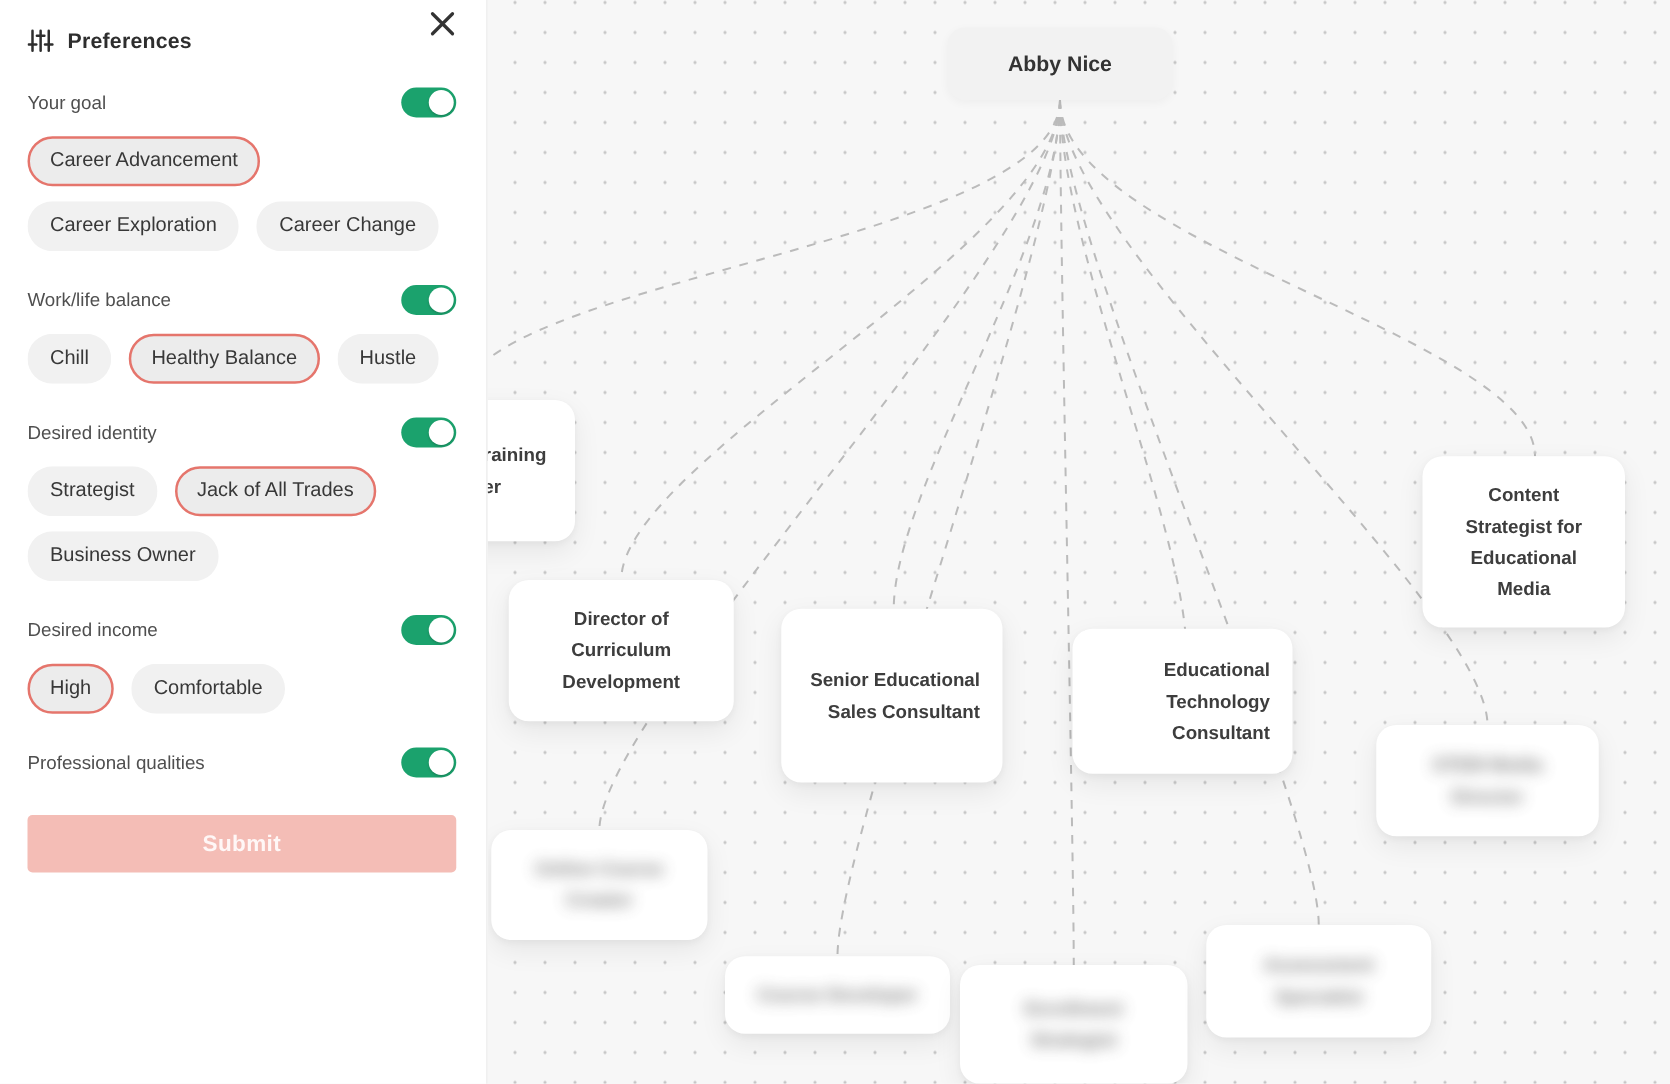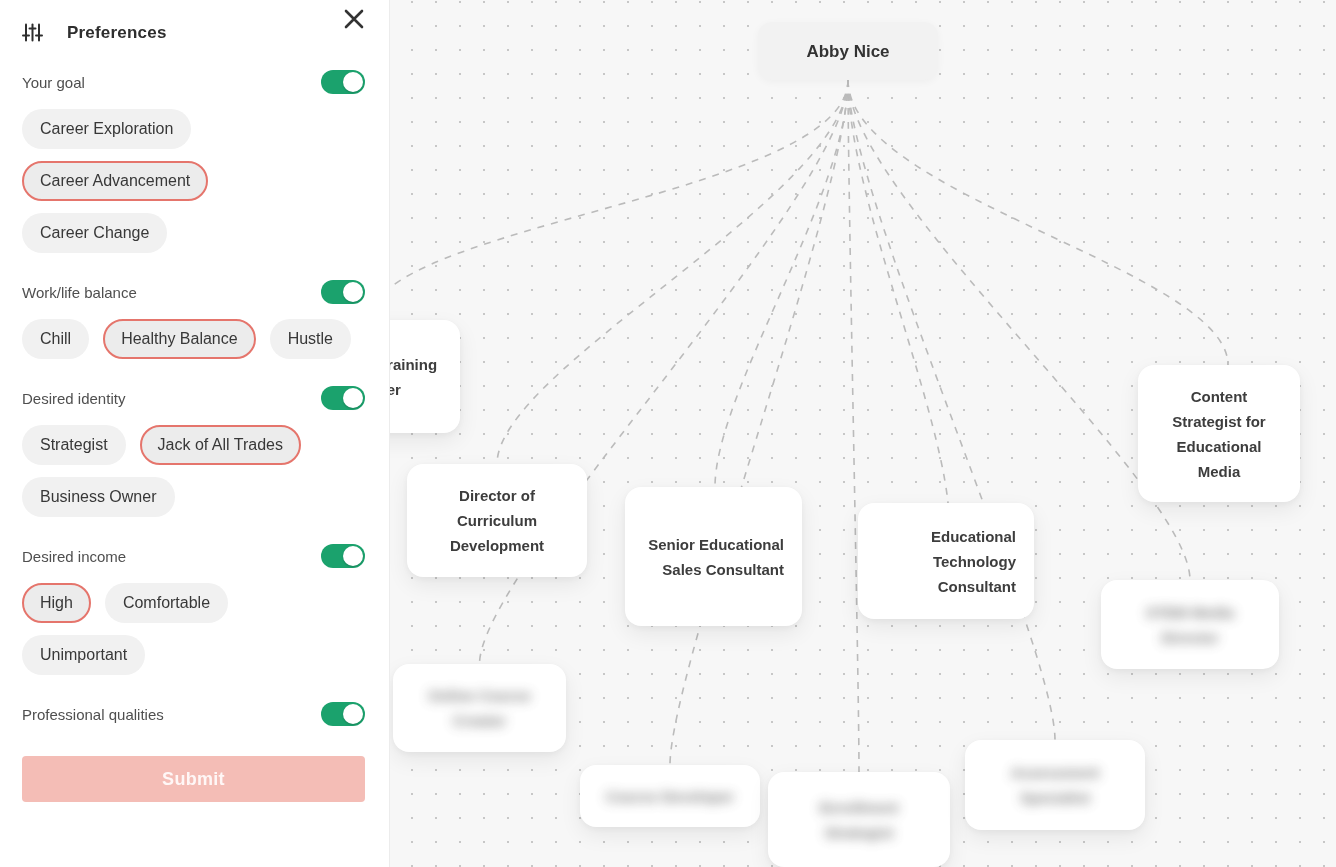--- a/index.html
+++ b/index.html
@@ -17,21 +17,21 @@
     box-shadow:0 8px 22px rgba(0,0,0,.07), 0 2px 6px rgba(0,0,0,.04);
     padding:14px 18px; cursor:pointer; }
   .node .nlabel { font-size:15px; font-weight:700; color:#3d3d3d; line-height:25px; }
   .node.root { background:#f2f2f2; box-shadow:0 2px 8px rgba(0,0,0,.04); border-radius:14px; }
   .node.root .nlabel { font-size:17px; color:#333; }
   .node.blurred .nlabel { filter:blur(6px); color:#5a5a5a; opacity:.8; }
 
   
   .sidebar { position:absolute; left:0; top:0; width:390px; height:867px;
     background:#ffffff; border-right:1px solid #ececec; padding:14px 24px 20px 22px; z-index:10; }
-  .sb-header { display:flex; align-items:center; gap:24px; margin-top:8px; }
+  .sb-header { display:flex; align-items:center; gap:11px; margin-top:8px; }
   .sb-title { font-size:17px; font-weight:700; color:#2e2e2e; letter-spacing:.2px; }
   .close-btn { position:absolute; top:4px; right:20px; width:30px; height:30px;
     display:flex; align-items:center; justify-content:center; cursor:pointer; }
   .section-head { display:flex; align-items:center; justify-content:space-between;
     margin:27px 0 0; }
   .section-label { font-size:15px; color:#4f4f4f; }
   .toggle { width:44px; height:24px; border-radius:12px; background:#1ba26d;
     position:relative; cursor:pointer; flex:0 0 auto; }
   .toggle .knob { position:absolute; top:2px; right:2px; width:20px; height:20px;
     border-radius:50%; background:#fff; box-shadow:0 1px 2px rgba(0,0,0,.2); }
@@ -120,22 +120,22 @@
   </div>
 
   <div id="sections">
       <div class="section-head">
         <span class="section-label">Your goal</span>
         <div class="toggle on" role="switch" aria-checked="true">
           <div class="knob"></div>
         </div>
       </div>
       <div class="pills">
+        <button class="pill selected">Career Advancement</button>
         <button class="pill">Career Exploration</button>
-        <button class="pill selected">Career Advancement</button>
         <button class="pill">Career Change</button>
       </div>
       <div class="section-head">
         <span class="section-label">Work/life balance</span>
         <div class="toggle on" role="switch" aria-checked="true">
           <div class="knob"></div>
         </div>
       </div>
       <div class="pills">
         <button class="pill">Chill</button>
@@ -155,21 +155,20 @@
       </div>
       <div class="section-head">
         <span class="section-label">Desired income</span>
         <div class="toggle on" role="switch" aria-checked="true">
           <div class="knob"></div>
         </div>
       </div>
       <div class="pills">
         <button class="pill selected">High</button>
         <button class="pill">Comfortable</button>
-        <button class="pill">Unimportant</button>
       </div>
       <div class="section-head">
         <span class="section-label">Professional qualities</span>
         <div class="toggle on" role="switch" aria-checked="true">
           <div class="knob"></div>
         </div>
       </div>
     </div>
 
   <button class="submit-btn">Submit</button>

